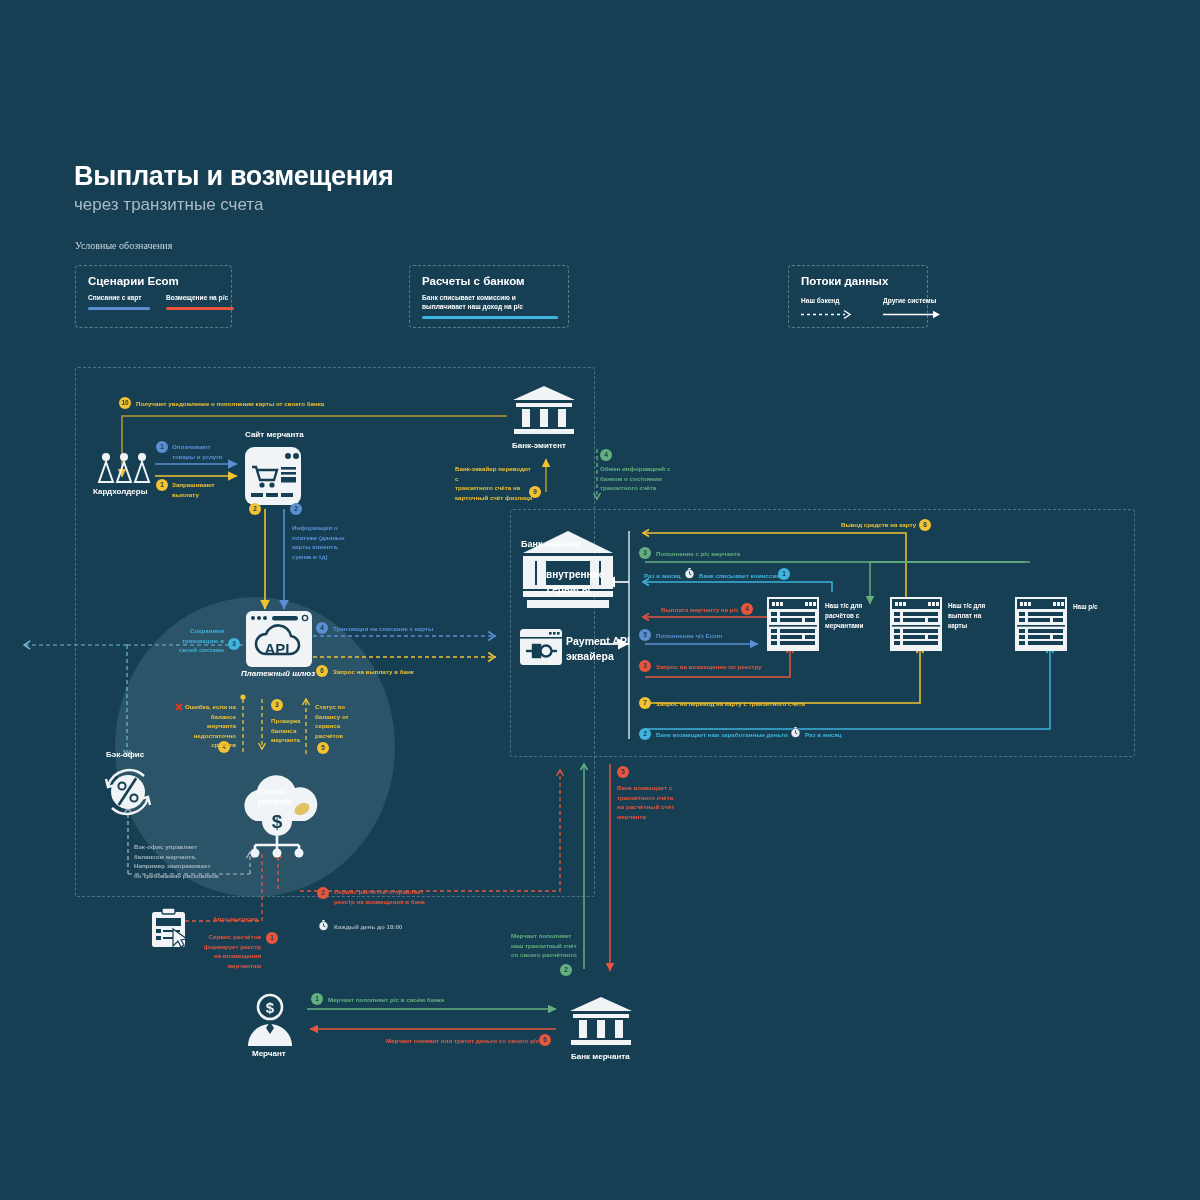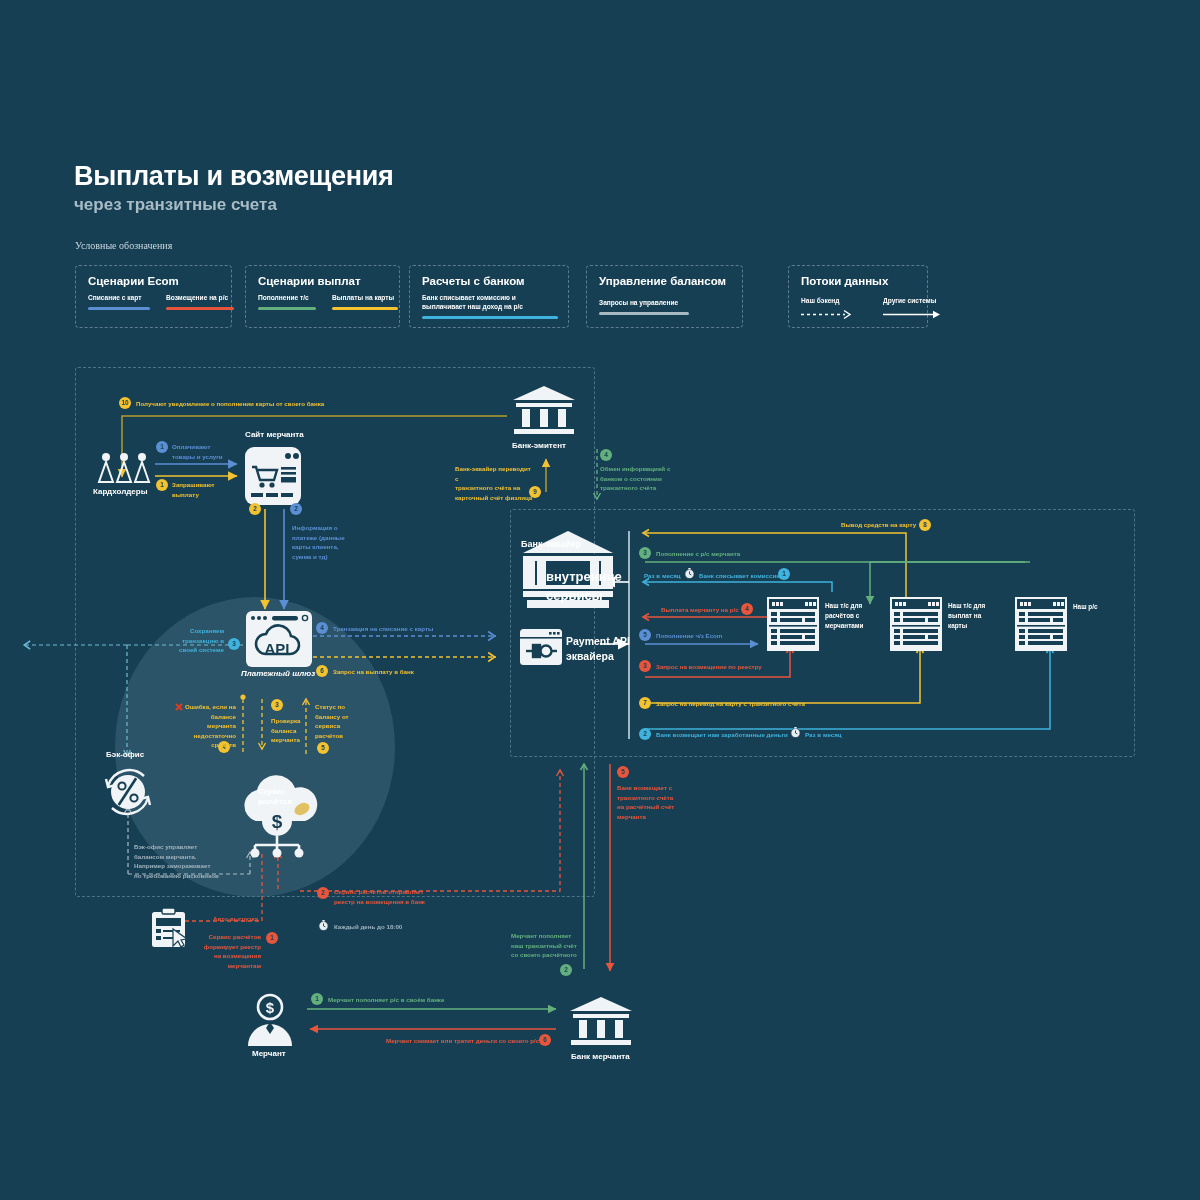--- a/index.html
+++ b/index.html
@@ -14,21 +14,21 @@
   .abs { position: absolute; }
 
   
   .title {
     position: absolute; left: 74px; top: 152px;
     font-size: 27px; font-weight: bold; color: #FFFFFF;
     letter-spacing: -0.3px;
   }
   .subtitle {
     position: absolute; left: 74px; top: 186px;
-    font-size: 17px; font-weight: bold; color: #A9BCC6;
+    font-size: 17px; font-weight: normal; color: #A9BCC6;
   }
   .legend-caption {
     position: absolute; left: 75px; top: 231px;
     font-size: 10px; color: #C7D6DE; font-family: Liberation Serif, serif;
   }
 
   
   .legend-box {
     position: absolute; top: 256px;
     border: 1px dashed #5D7C8D; border-radius: 4px;
@@ -95,54 +95,32 @@
         <div class="legend-lbl c-white">Списание с карт</div>
         <div class="legend-bar bg-blue" style="width:62px"></div>
       </div>
       <div class="legend-item">
         <div class="legend-lbl c-white">Возмещение на р/с</div>
         <div class="legend-bar bg-red" style="width:68px"></div>
       </div>
     </div>
   </div>
 
-  <div class="legend-box" style="left:245px; width:155px;">
-    <div class="legend-title">Сценарии выплат</div>
-    <div class="legend-items">
-      <div class="legend-item">
-        <div class="legend-lbl c-white">Пополнение т/с</div>
-        <div class="legend-bar bg-green" style="width:58px"></div>
-      </div>
-      <div class="legend-item">
-        <div class="legend-lbl c-white">Выплаты на карты</div>
-        <div class="legend-bar bg-yellow" style="width:66px"></div>
-      </div>
-    </div>
-  </div>
 
   <div class="legend-box" style="left:409px; width:160px;">
     <div class="legend-title">Расчеты с банком</div>
     <div class="legend-items">
       <div class="legend-item">
         <div class="legend-lbl c-white">Банк списывает комиссию и
 выплачивает наш доход на р/с</div>
         <div class="legend-bar bg-cyan" style="width:136px"></div>
       </div>
     </div>
   </div>
 
-  <div class="legend-box" style="left:586px; width:157px;">
-    <div class="legend-title">Управление балансом</div>
-    <div class="legend-items" style="padding-top:5px">
-      <div class="legend-item">
-        <div class="legend-lbl c-white">Запросы на управление</div>
-        <div class="legend-bar bg-grey" style="width:90px"></div>
-      </div>
-    </div>
-  </div>
 
   <div class="legend-box" style="left:788px; width:140px;">
     <div class="legend-title">Потоки данных</div>
     <div class="lg-arrow-row" style="padding-top:3px">
       <div class="legend-item">
         <div class="legend-lbl c-white">Наш бэкенд</div>
         <svg class="lg-arrow" width="56" height="9">
           <line x1="0" y1="4.5" x2="44" y2="4.5" stroke="#FFFFFF" stroke-width="1.4" stroke-dasharray="3,3"></line>
           <polyline points="43,0.5 49,4.5 43,8.5" fill="none" stroke="#FFFFFF" stroke-width="1.4"></polyline>
         </svg>
@@ -399,21 +377,21 @@
   <svg class="ico" style="left:523px; top:522px;" width="90" height="78">
     <polygon points="45,0 90,22 0,22" fill="#F0F4F6"></polygon>
     <rect x="0" y="25" width="90" height="33" fill="#F0F4F6"></rect>
     <rect x="12" y="30" width="66" height="24" fill="#173F53"></rect>
     <rect x="14" y="30" width="9" height="24" fill="#F0F4F6"></rect>
     <rect x="67" y="30" width="9" height="24" fill="#F0F4F6"></rect>
     <rect x="0" y="60" width="90" height="6" fill="#F0F4F6"></rect>
     <rect x="4" y="69" width="82" height="8" fill="#F0F4F6"></rect>
   </svg>
   <div class="nodelabel" style="left:521px; top:530px; font-size:9px;">Банк-эквайер</div>
-  <div class="nodelabel" style="left:546px; top:559px; font-size:13px; line-height:1.45; white-space:pre-line; text-align:center; width:45px;">внутренние
+  <div class="nodelabel" style="left:546px; top:559px; font-size:10px; line-height:1.45; white-space:pre-line; text-align:center; width:45px;">внутренние
 сервисы</div>
 
   <svg class="ico" style="left:520px; top:620px;" width="42" height="36">
     <rect x="0" y="0" width="42" height="36" rx="3.5" fill="#F0F4F6"></rect>
     <g fill="#173F53">
       <rect x="29" y="3" width="2.6" height="2.6"></rect>
         <rect x="33" y="3" width="2.6" height="2.6"></rect>
         <rect x="37" y="3" width="2.6" height="2.6"></rect>
       <rect x="0" y="8" width="42" height="1.6"></rect>
     </g>

